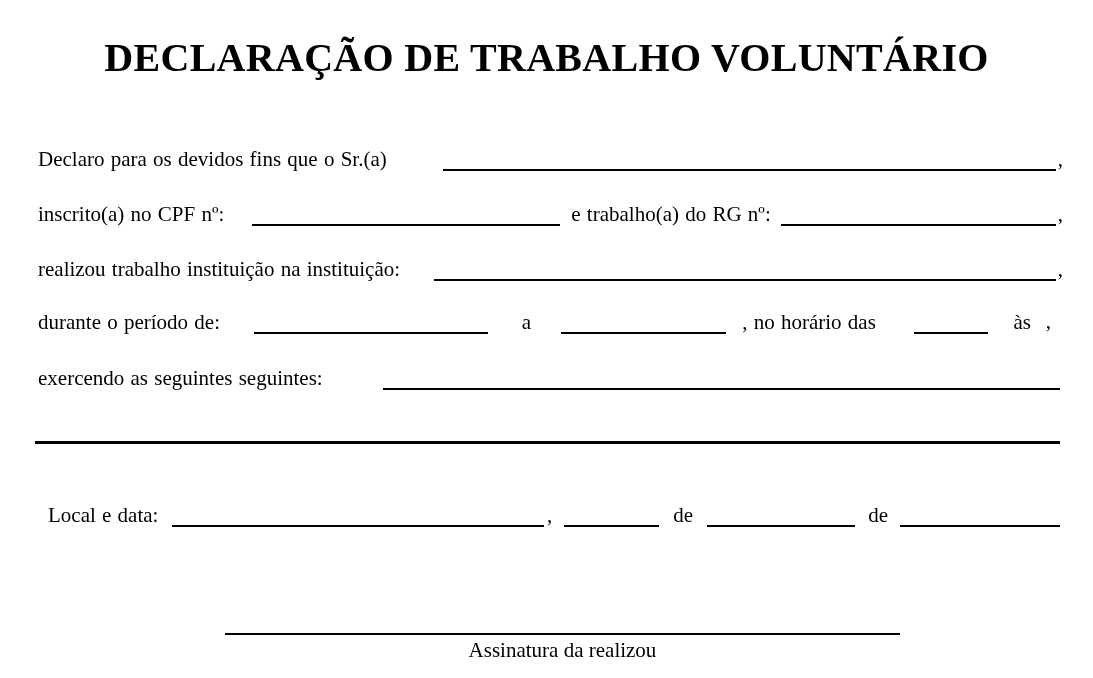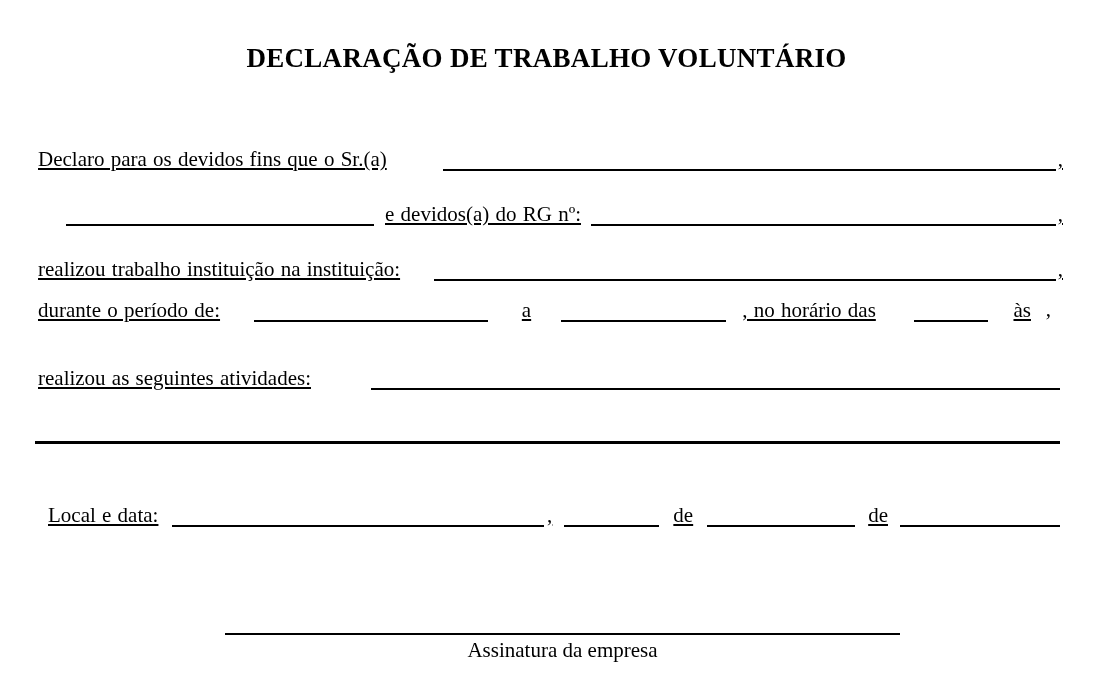--- a/index.html
+++ b/index.html
@@ -9,41 +9,40 @@
     height: 678px;
     background: #ffffff;
     color: #000000;
     font-family: "Liberation Serif", "DejaVu Serif", serif;
     overflow: hidden;
   }
   .doc-title {
     position: absolute;
     top: 40px; left: 0; right: 0;
     text-align: center;
-    font-size: 27px;
+    font-size: 40px;
     font-weight: bold;
     line-height: 36px;
     letter-spacing: 0.3px;
   }
   .row {
     position: absolute;
     left: 0; right: 0;
     display: flex;
     align-items: flex-start;
     font-size: 21px;
     line-height: 24px;
     word-spacing: 1px;
     padding: 0 30px 0 38px;
     white-space: nowrap;
-    text-decoration: underline;
   }
   .row.r1 { top: 147px; }
   .row.r2 { top: 202px; }
   .row.r3 { top: 257px; }
-  .row.r4 { top: 298px; gap: 16px; }
+  .row.r4 { top: 310px; gap: 16px; }
   .row.r5 { top: 366px; padding-right: 33px; }
   .row.local { top: 503px; padding-left: 48px; padding-right: 33px; }
   .blank {
     display: block;
     height: 0;
     border-bottom: 2px solid #000000;
     align-self: flex-end;
     position: relative;
   }
   .grow { flex: 1 1 auto; }
@@ -102,22 +101,23 @@
 
   <div class="doc-title">DECLARAÇÃO DE TRABALHO VOLUNTÁRIO</div>
 
   <div class="row r1">
     <span>Declaro para os devidos fins que o Sr.(a)</span>
     <span class="blank grow ml56"></span>
     <span class="comma ml2">,</span>
   </div>
 
   <div class="row r2">
+    <span>inscrito(a) no CPF nº:</span>
     <span class="blank w-cpf"></span>
-    <span class="ml11">e devidos(a) do RG nº:</span>
+    <span class="ml11">e trabalho(a) do RG nº:</span>
     <span class="blank grow ml10"></span>
     <span class="comma ml2">,</span>
   </div>
 
   <div class="row r3">
     <span>realizou trabalho instituição na instituição:</span>
     <span class="blank grow ml34"></span>
     <span class="comma ml2">,</span>
   </div>
 
@@ -128,33 +128,33 @@
     <span class="blank w-p2"></span>
     <span class="ml8">, no horário das</span>
     <span class="blank w-h1"></span>
     <span class="ml15">às</span>
     <span class="blank grow ml16">
         <span class="comma-overlay">,</span>
       </span>
   </div>
 
   <div class="row r5">
-    <span>realizou as seguintes atividades:</span>
+    <span>exercendo as seguintes seguintes:</span>
     <span class="blank grow ml60"></span>
   </div>
 
   <div class="sep-line"></div>
 
   <div class="row local">
     <span>Local e data:</span>
     <span class="blank grow ml14"></span>
     <span class="comma ml3">,</span>
     <span class="blank w-day"></span>
     <span class="ml14">de</span>
     <span class="blank w-month"></span>
     <span class="ml13">de</span>
     <span class="blank w-year"></span>
   </div>
 
   <div class="sig-line"></div>
-  <div class="sig-caption">Assinatura da empresa</div>
+  <div class="sig-caption">Assinatura da realizou</div>
 
 </div>
 
 </body></html>

